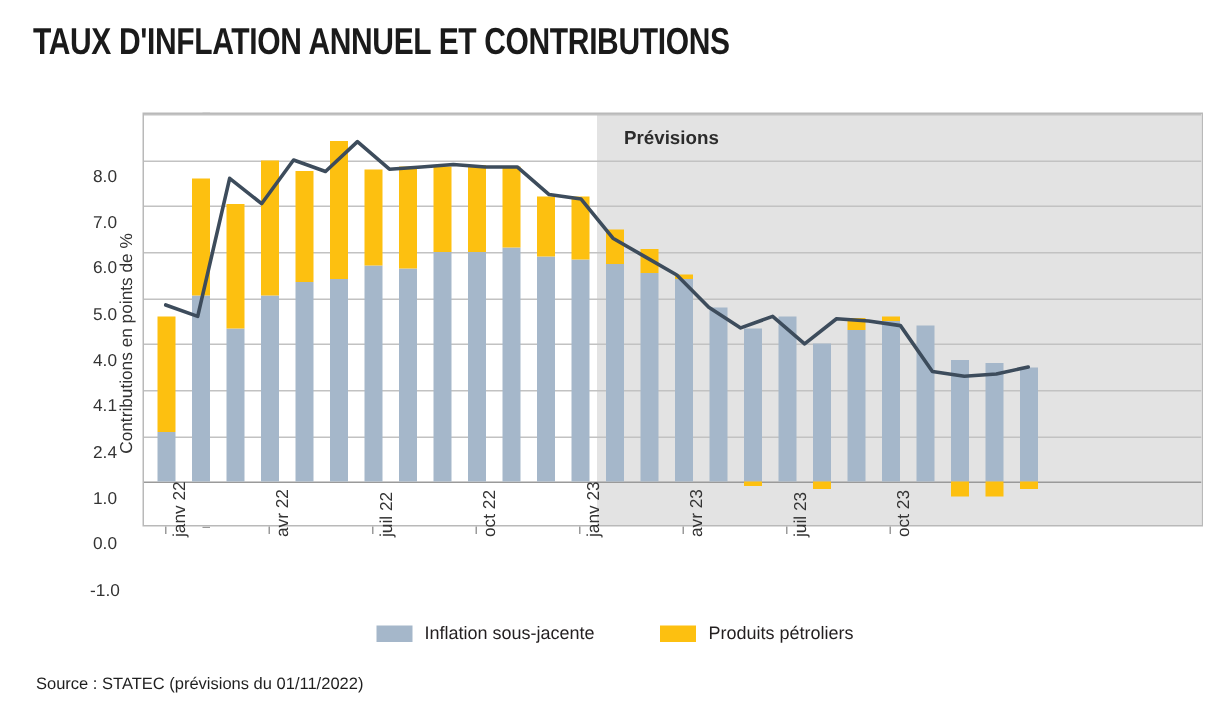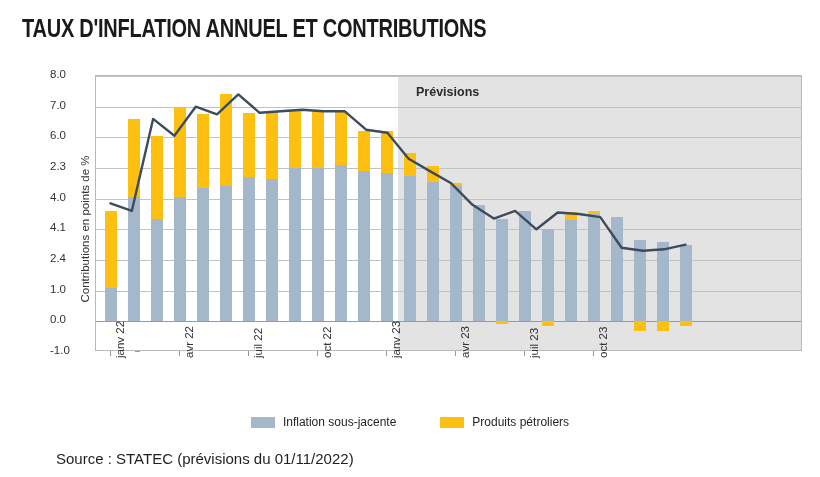--- a/index.html
+++ b/index.html
@@ -87,24 +87,25 @@
     left: 0;
     top: 0;
     overflow: visible;
   }
 
   
   .ytick {
     position: absolute;
     right: 0;
     width: 40px;
-    text-align: left;
+    text-align: center;
     font-size: 11.5px;
     color: #333;
     line-height: 1;
+    margin-top: 44px;
   }
   #ytick-holder {
     position: absolute;
     left: 45px;
     top: 75px;
     width: 45px;
     height: 276px;
   }
   .ytickmark {
     position: absolute;
@@ -181,42 +182,41 @@
     width: 26px;
     height: 4px;
     display: inline-block;
   }
 
   
   #source-note {
     position: absolute;
     left: 24px;
     top: 450px;
-    font-size: 15px;
+    font-size: 11px;
     color: #1f1f1f;
     white-space: nowrap;
-    margin-left: 32px;
   }
 </style>
 </head>
 <body>
 
 <div id="chart-title">TAUX D'INFLATION ANNUEL ET CONTRIBUTIONS</div>
 
 <div id="chart-area">
 
   <div id="ytick-holder">
     <div id="yaxis-title">Contributions en points de %</div>
   <div class="ytick" style="top: -6px;">8.0</div>
       <div class="ytickmark" style="top: 0px;"></div>
       <div class="ytick" style="top: 24.6667px;">7.0</div>
       <div class="ytickmark" style="top: 30.6667px;"></div>
       <div class="ytick" style="top: 55.3333px;">6.0</div>
       <div class="ytickmark" style="top: 61.3333px;"></div>
-      <div class="ytick" style="top: 86px;">2.3</div>
+      <div class="ytick" style="top: 86px;">5.0</div>
       <div class="ytickmark" style="top: 92px;"></div>
       <div class="ytick" style="top: 116.667px;">4.0</div>
       <div class="ytickmark" style="top: 122.667px;"></div>
       <div class="ytick" style="top: 147.333px;">4.1</div>
       <div class="ytickmark" style="top: 153.333px;"></div>
       <div class="ytick" style="top: 178px;">2.4</div>
       <div class="ytickmark" style="top: 184px;"></div>
       <div class="ytick" style="top: 208.667px;">1.0</div>
       <div class="ytickmark" style="top: 214.667px;"></div>
       <div class="ytick" style="top: 239.333px;">0.0</div>

